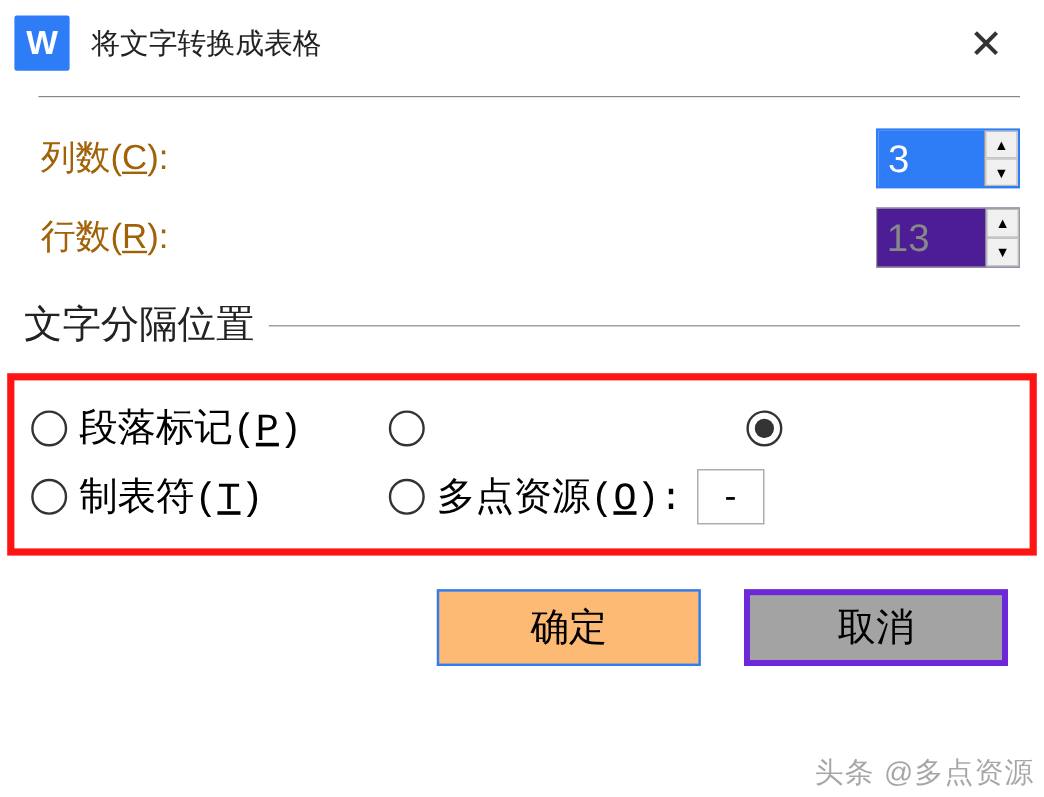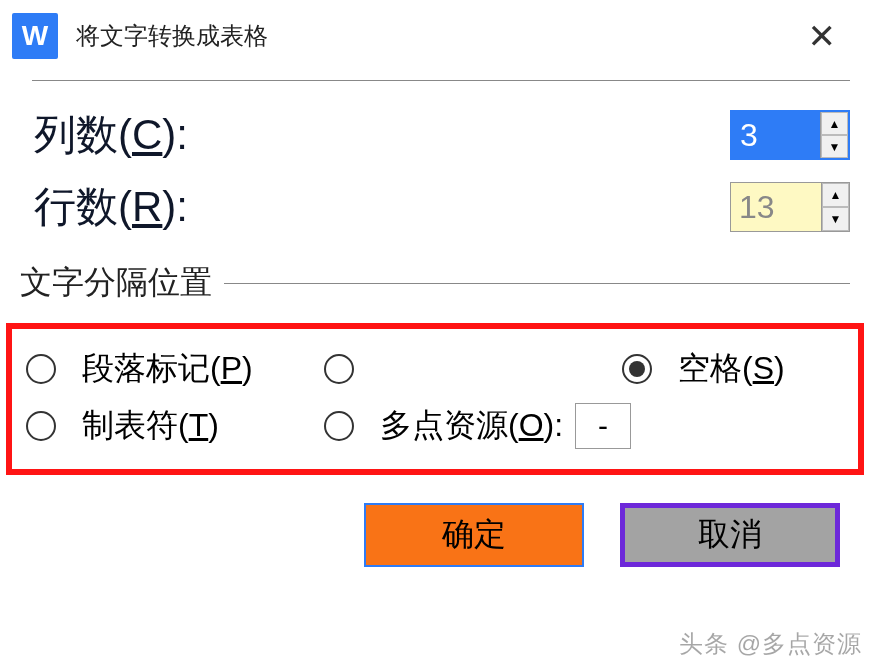--- a/index.html
+++ b/index.html
@@ -63,37 +63,37 @@
       margin-left: 12px;
     }
     .form-row {
       display: flex;
       align-items: center;
       padding: 8px 0 8px 14px;
       min-height: 62px;
     }
     .label {
       flex: 1;
-      font-size: 42px;
-      color: #0f172a;
+      font-size: 29px;
+      color: #a16207;
     }
     .underline { text-decoration: underline; }
     .spinner {
       display: flex;
       align-items: stretch;
       width: 120px;
       height: 50px;
       border: 1px solid #999;
     }
     .spinner.active { border: 2px solid #2e7cf6; }
     .spinner.active .spinner-value {
       background: #2e7cf6;
       color: #fff;
     }
-    .spinner.disabled { background: #fef9c3; }
+    .spinner.disabled { background: #4c1d95; }
     .spinner-value {
       flex: 1;
       display: flex;
       align-items: center;
       padding-left: 8px;
       font-size: 32px;
     }
     .spinner.disabled .spinner-value { color: #888; }
     .spinner-buttons {
       display: flex;
@@ -120,21 +120,22 @@
     .radio-row {
       display: flex;
       align-items: center;
       margin-bottom: 12px;
       gap: 8px;
     }
     .radio-row:last-child { margin-bottom: 0; }
     .radio-item {
       display: flex;
       align-items: center;
-      gap: 26px;
+      gap: 10px;
+      font-family: Liberation Mono, monospace;
     }
     .radio {
       width: 30px;
       height: 30px;
       border: 2px solid #333;
       border-radius: 50%;
       display: flex;
       align-items: center;
       justify-content: center;
       flex-shrink: 0;
@@ -167,21 +168,21 @@
       width: 220px;
       height: 64px;
       border: 5px solid #6d28d9;
       display: flex;
       align-items: center;
       justify-content: center;
       font-size: 32px;
       cursor: pointer;
       background: #a3a3a3;
     }
-    .dlg-btn.primary { background: #f97316; border: 2px solid #2e7cf6;}
+    .dlg-btn.primary { background: #fdba74; border: 2px solid #2e7cf6;}
     .watermark {
       position: absolute;
       bottom: 4px;
       right: 8px;
       font-size: 24px;
       color: rgba(0,0,0,0.35);
       letter-spacing:1px;
     }
   </style>
 </head>
@@ -238,21 +239,20 @@
   <div class="radio-row">
     <div class="radio-item" style="width:290px;">
       <span class="radio"></span>
       <span class="radio-label"><span>段落标记(</span><span class="underline">P</span><span>)</span></span>
     </div>
     <div class="radio-item" style="width:290px;">
       <span class="radio"></span>
     </div>
     <div class="radio-item">
       <span class="radio checked"></span>
-      <span class="radio-label"><span>空格(</span><span class="underline">S</span><span>)</span></span>
     </div>
   </div>
   <div class="radio-row">
     <div class="radio-item" style="width:290px;">
       <span class="radio"></span>
       <span class="radio-label"><span>制表符(</span><span class="underline">T</span><span>)</span></span>
     </div>
     <div class="radio-item">
       <span class="radio"></span>
       <span class="radio-label"><span>多点资源(</span><span class="underline">O</span><span>):</span></span>

